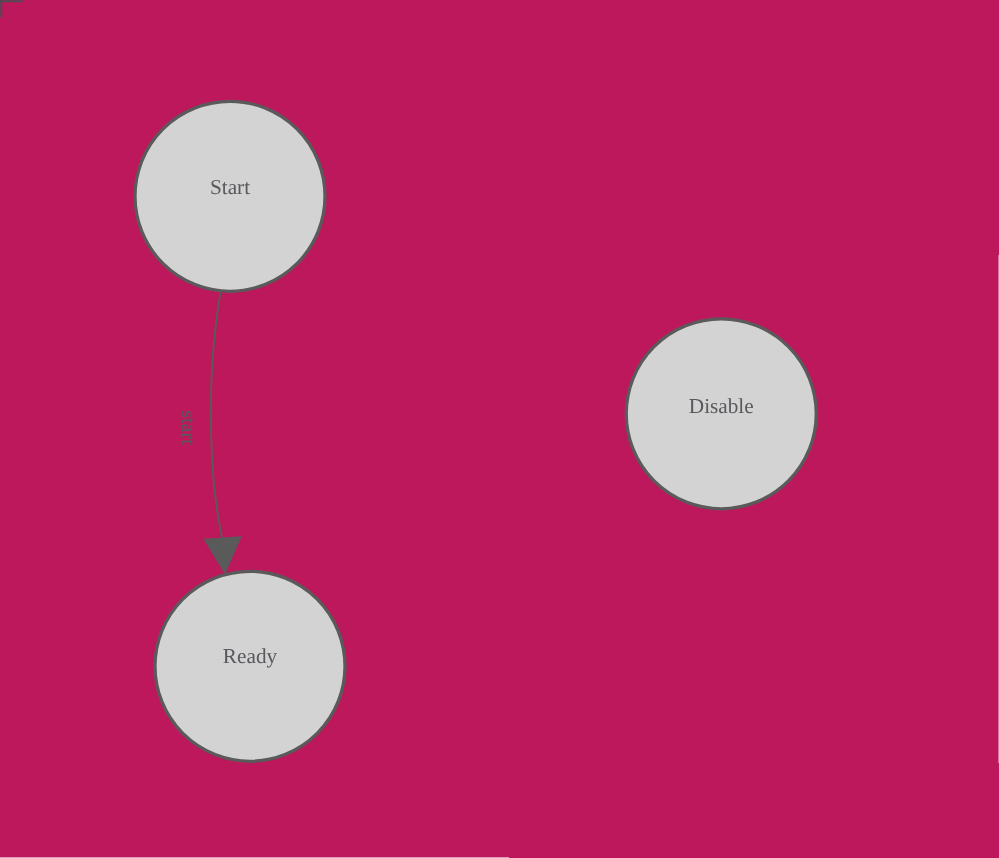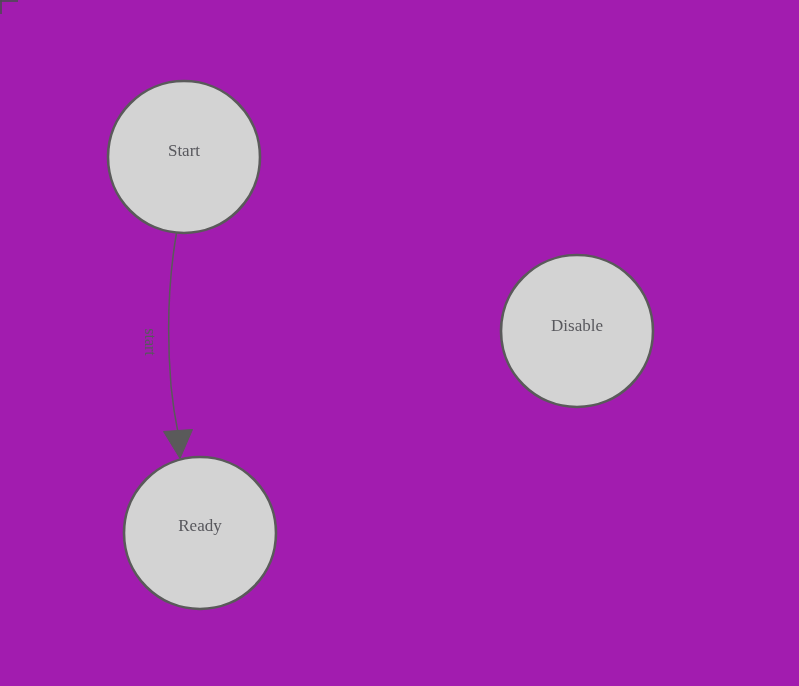--- a/index.html
+++ b/index.html
@@ -8,21 +8,21 @@
     padding: 0;
     background: #ffffff;
   }
   body {
     font-family: "Liberation Serif", "DejaVu Serif", serif;
   }
   #canvas {
     position: relative;
     width: 799px;
     height: 686px;
-    background: #a21caf;
+    background: #be185d;
     overflow: hidden;
   }
   #diagram-svg {
     position: absolute;
     top: 0;
     left: 0;
     width: 799px;
     height: 686px;
   }
   .node-circle {

